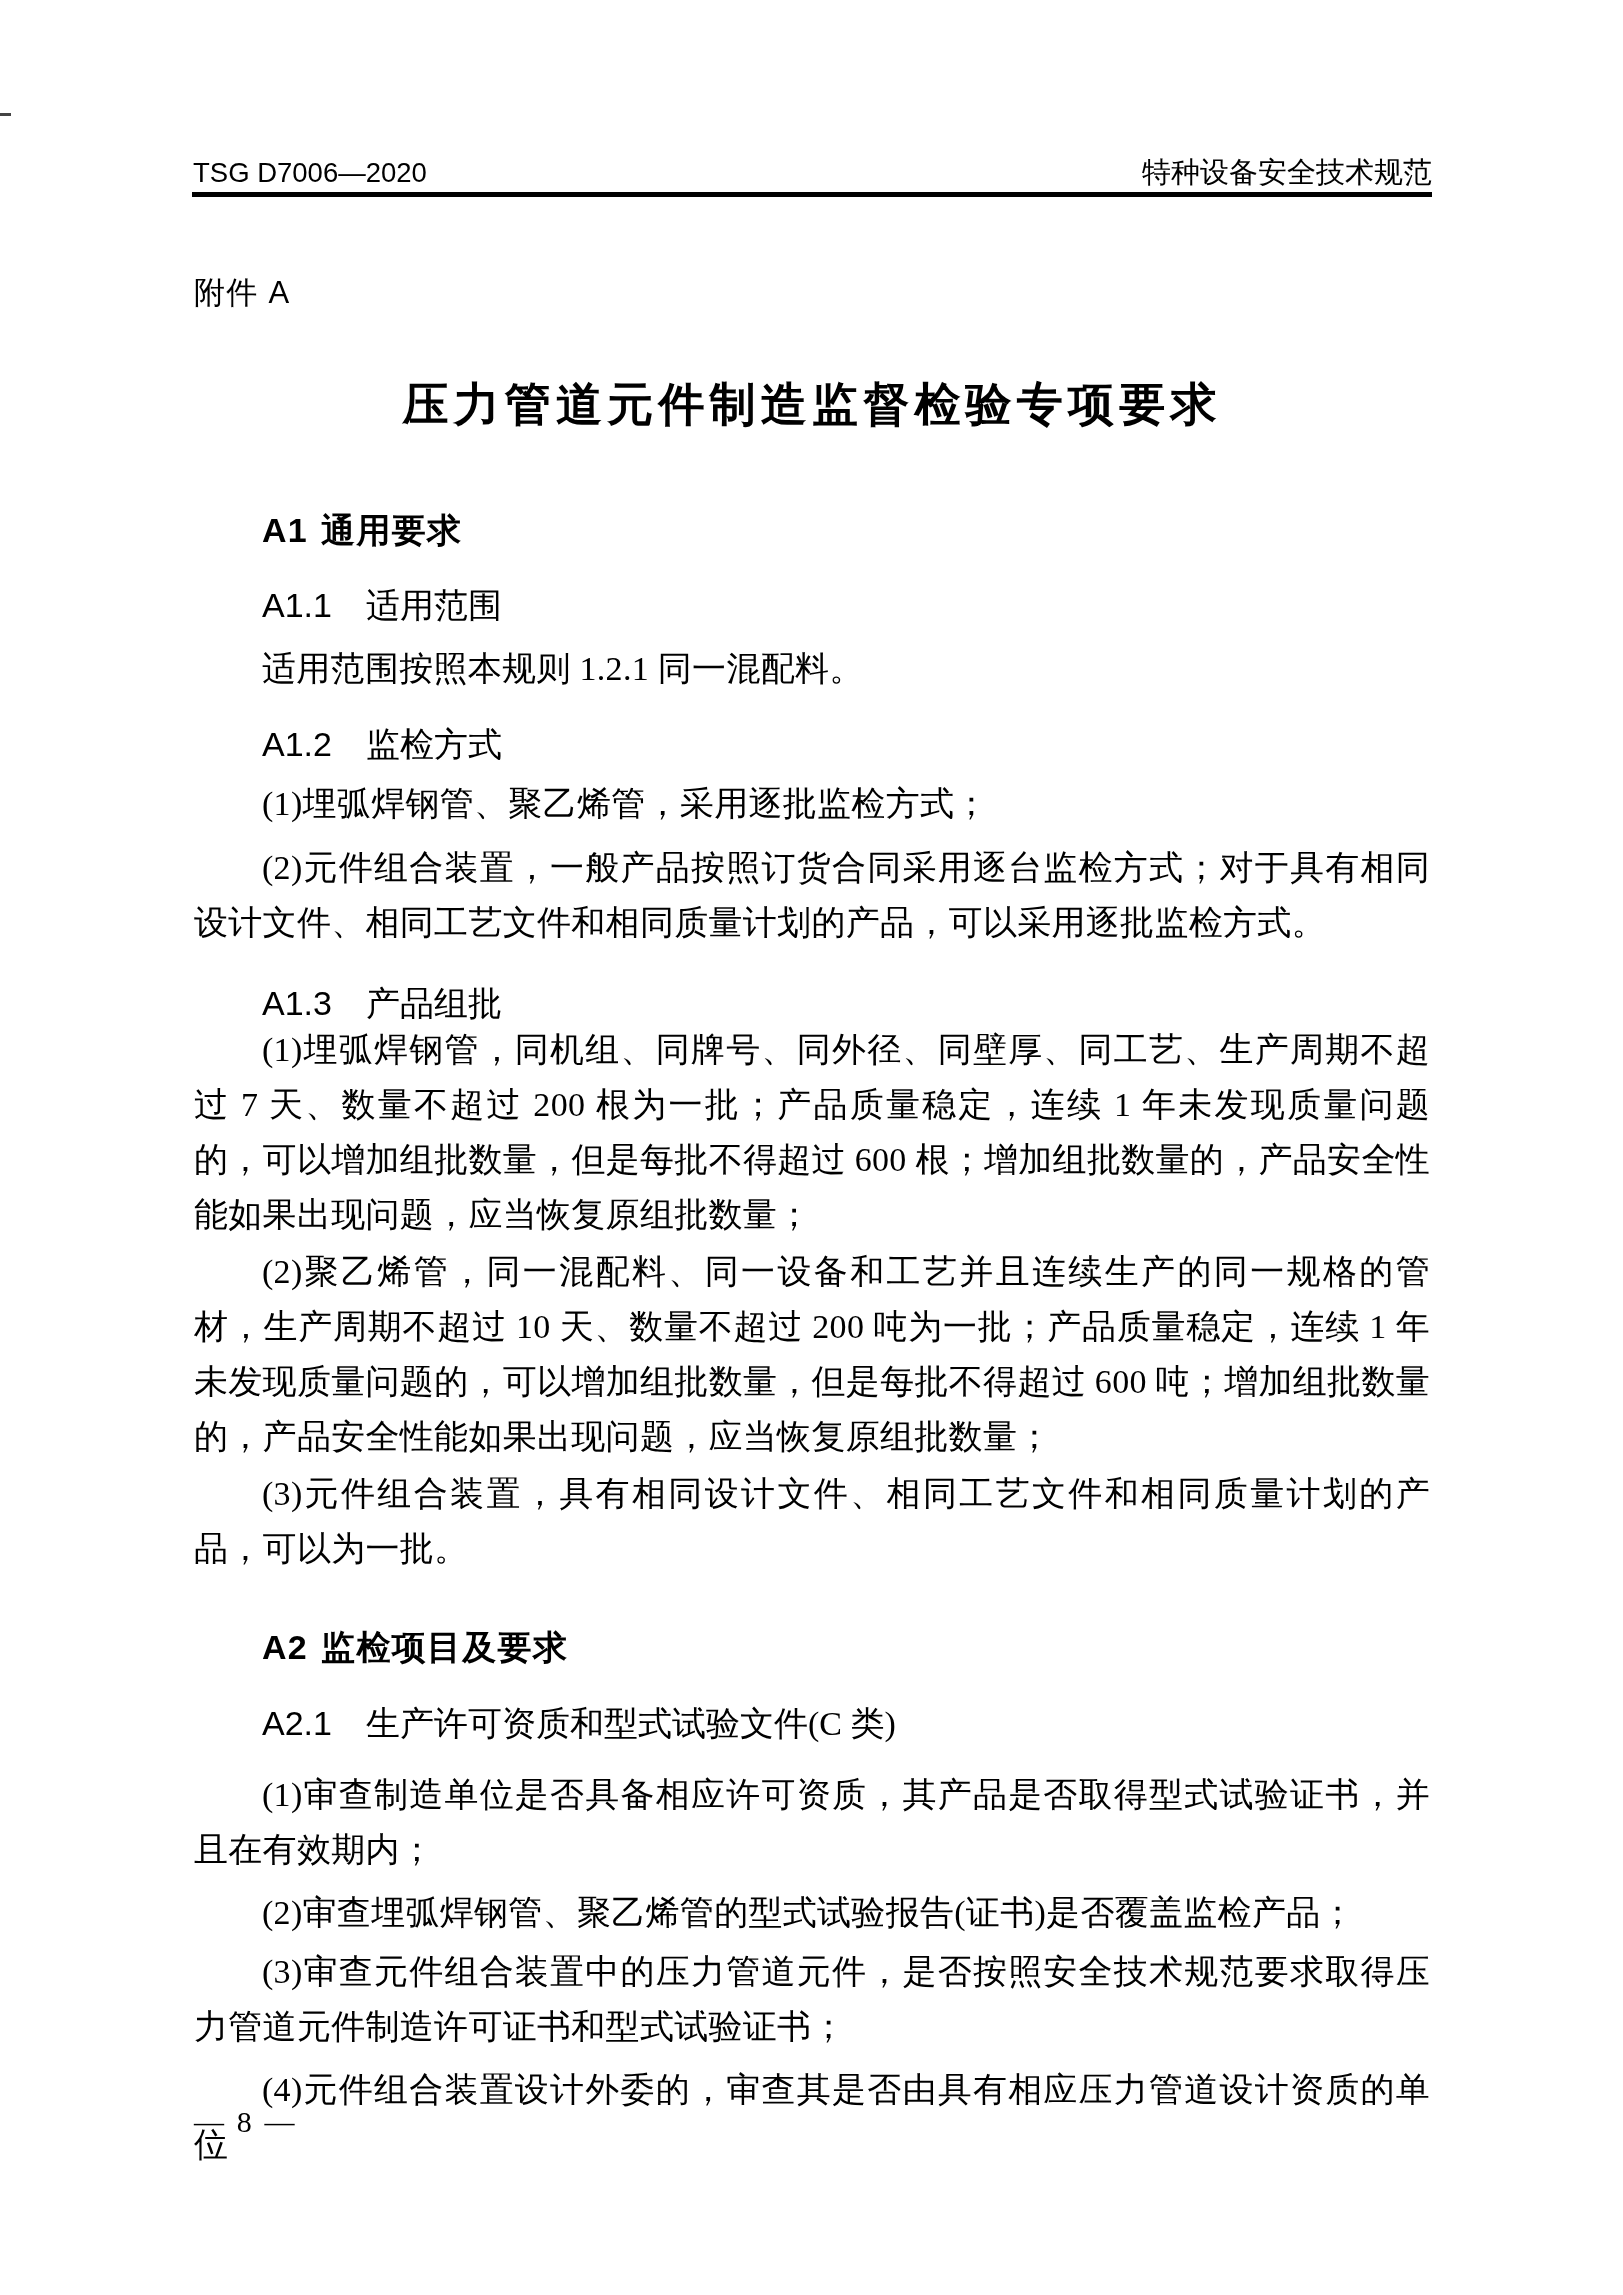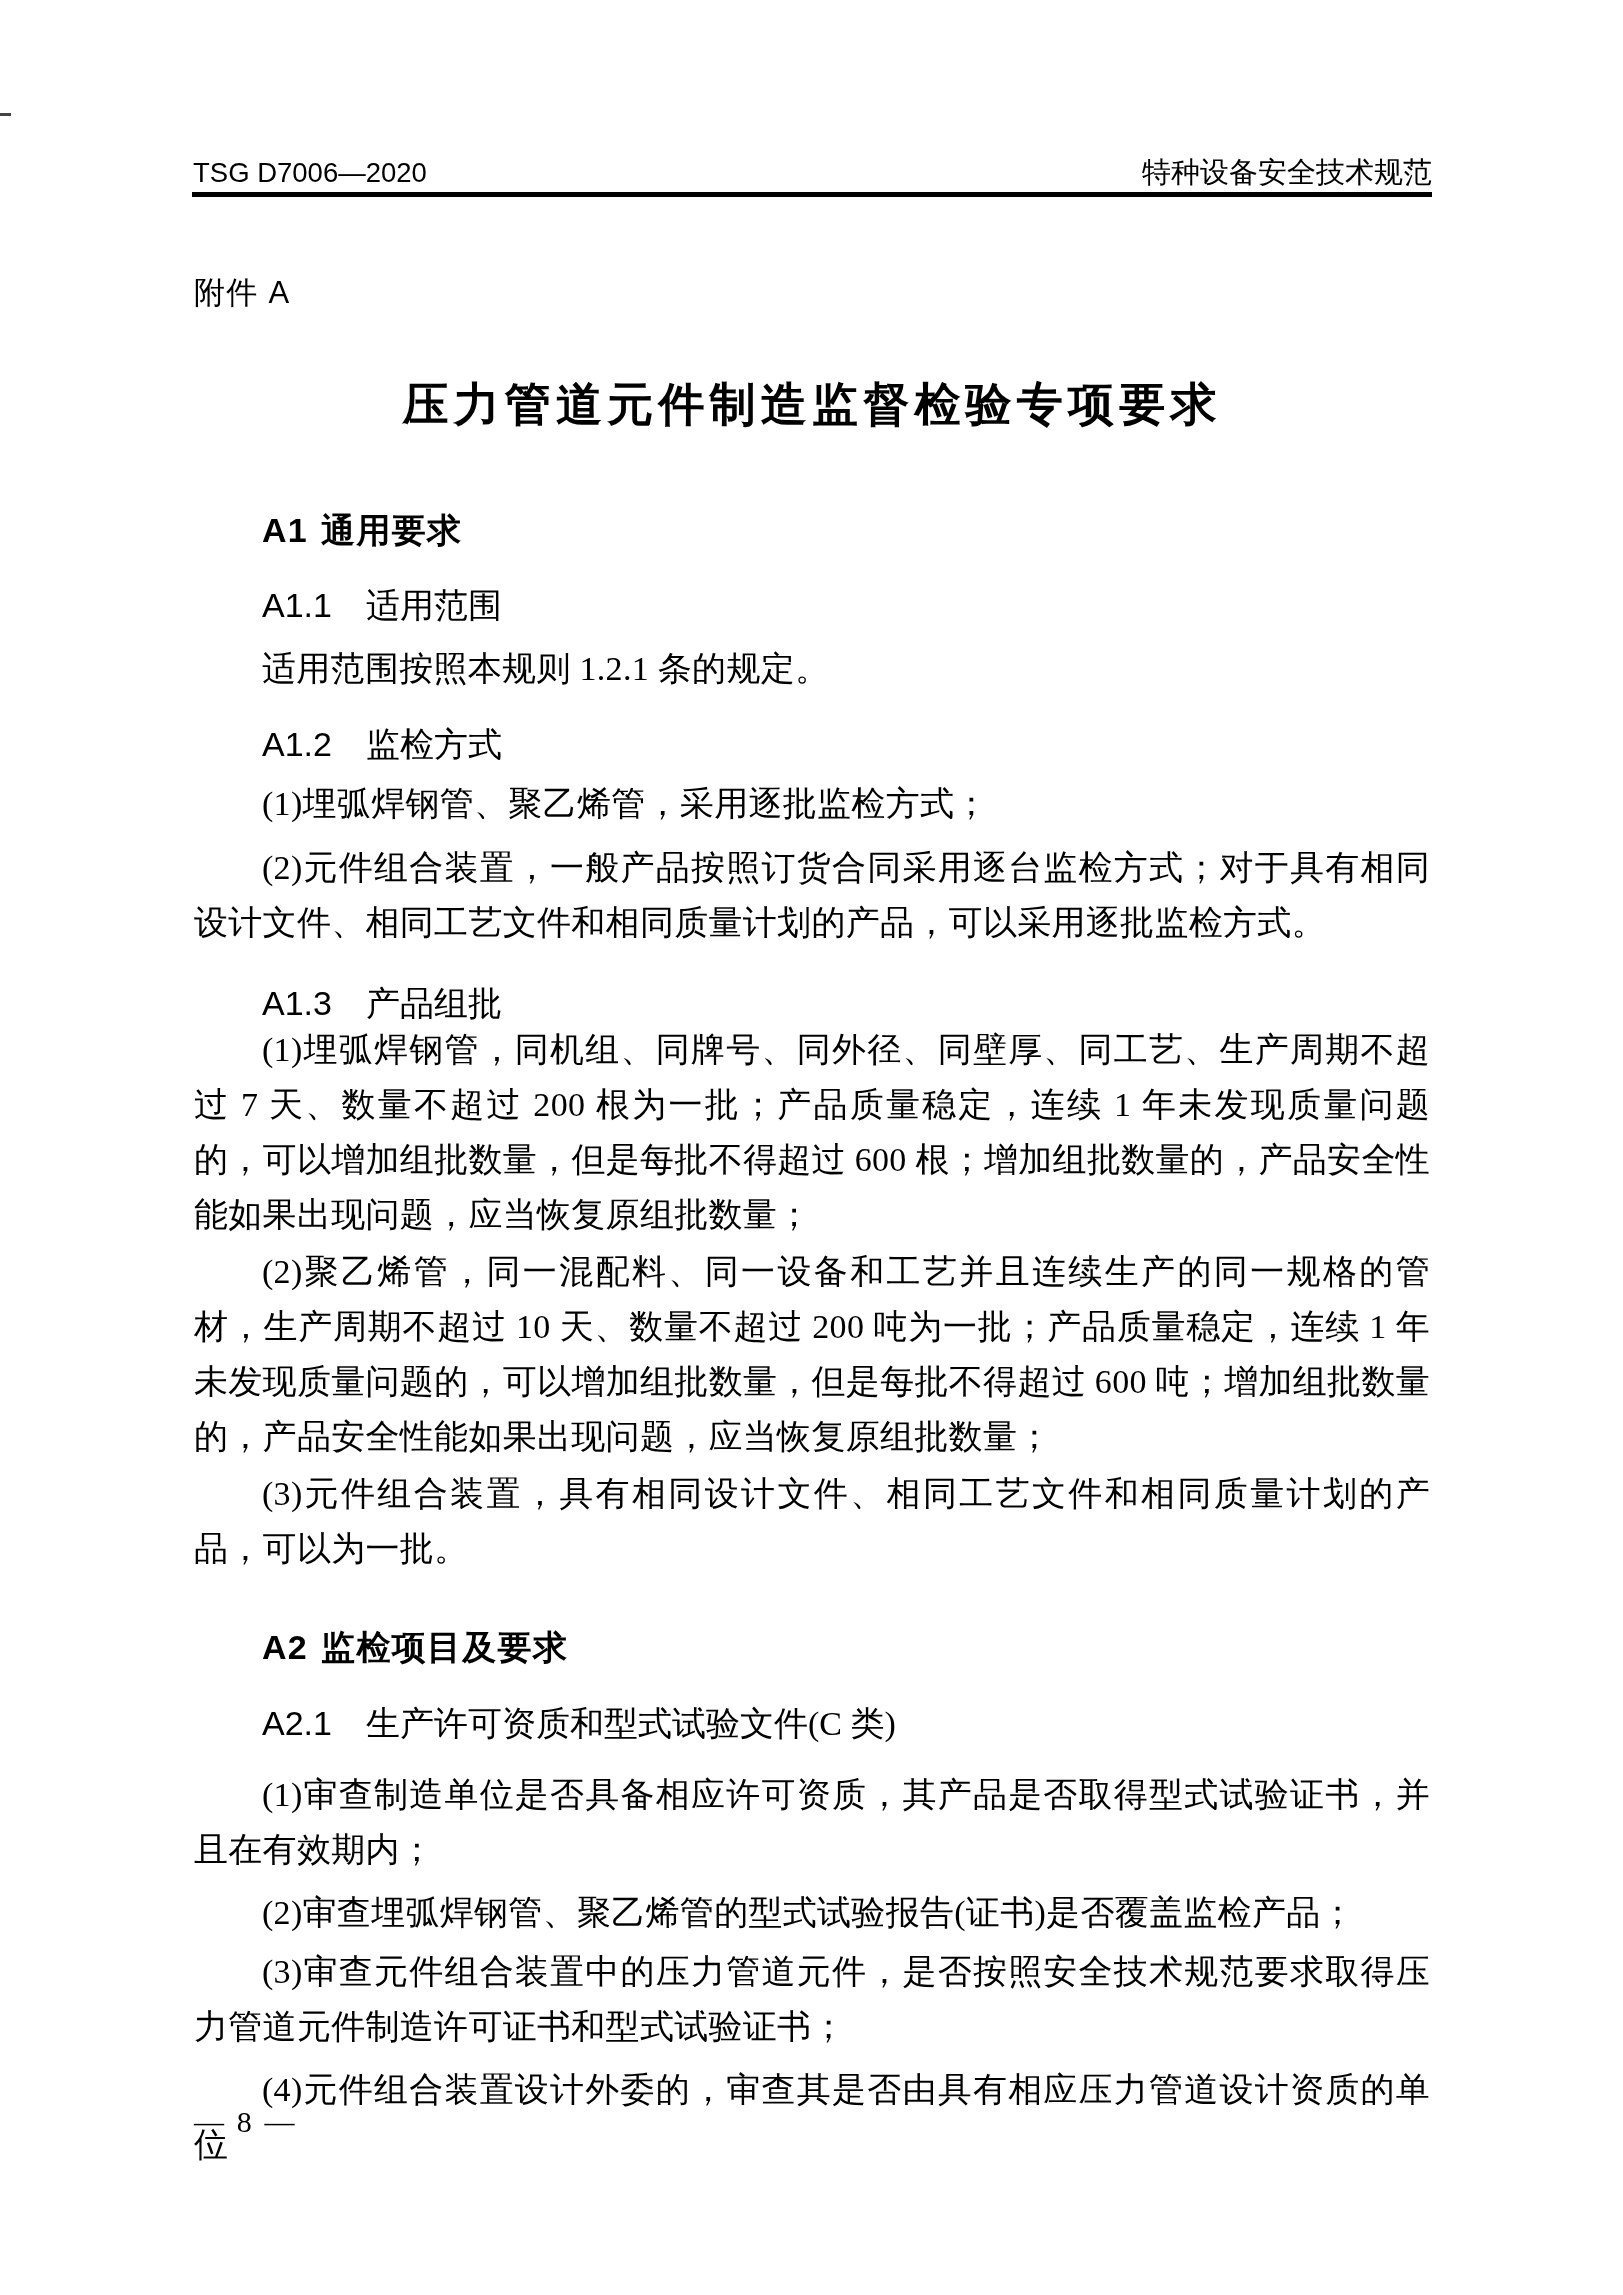--- a/index.html
+++ b/index.html
@@ -100,21 +100,21 @@
   <div class="abs doctitle">压力管道元件制造监督检验专项要求</div>
 
   <div class="abs h1" style="top:503px">
     <span class="hnum">A1</span><span>通用要求</span>
   </div>
 
   <div class="abs h2" style="top:578px">
     <span class="hnum">A1.1</span><span>适用范围</span>
   </div>
 
-  <div class="abs para" style="top:641px">适用范围按照本规则 1.2.1 条的规定。</div>
+  <div class="abs para" style="top:641px">适用范围按照本规则 1.2.1 同一混配料。</div>
 
   <div class="abs h2" style="top:717px">
     <span class="hnum">A1.2</span><span>监检方式</span>
   </div>
 
   <div class="abs para" style="top:776px">(1)埋弧焊钢管、聚乙烯管，采用逐批监检方式；</div>
 
   <div class="abs para" style="top:840px">(2)元件组合装置，一般产品按照订货合同采用逐台监检方式；对于具有相同设计文件、相同工艺文件和相同质量计划的产品，可以采用逐批监检方式。</div>
 
   <div class="abs h2" style="top:976px">

